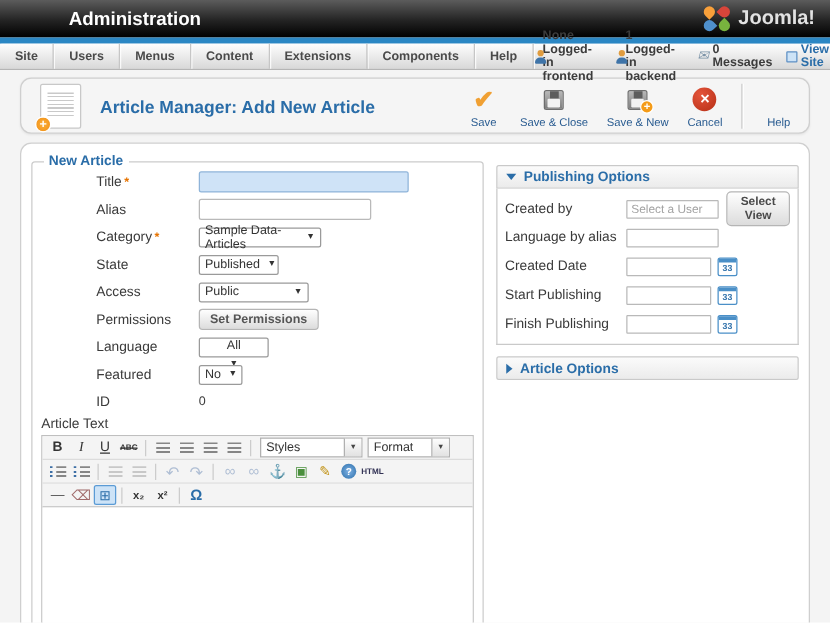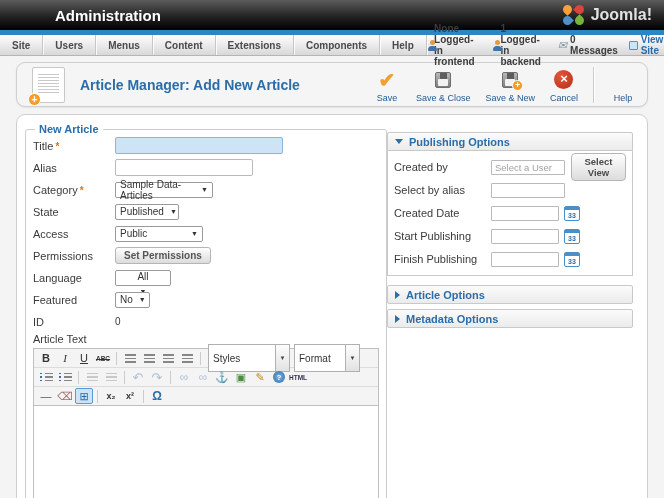--- a/index.html
+++ b/index.html
@@ -68,21 +68,21 @@
   .t-left { left:0; top:5px; border-width:5px 6px 5px 0; border-right-color:#df5426; }
   .t-right { right:0; top:5px; border-width:5px 0 5px 6px; border-left-color:#df5426; }
 
   
   .main-box { margin:7px 16px 0; background:#fff; border:1px solid #cfcfcf; border-radius:9px 9px 0 0;
     padding:8px; display:flex; align-items:flex-start; height:430px; }
   .col-left { width:362px; flex:none; }
   fieldset.nf { border:1px solid #ccc; border-radius:3px; margin:0; padding:2px 7px 10px; }
   legend { color:#2a6da8; font-weight:bold; font-size:11px; padding:0 4px; margin-left:2px; }
   .frow { display:flex; align-items:center; margin-bottom:5px; min-height:17px; }
-  .flabel { width:82px; flex:none; color:#3a3a3a; }
+  .flabel { width:82px; flex:none; color:#3a3a3a;margin-left:44px; }
   .req { color:#e67300; font-style:normal; font-weight:bold; margin-left:2px; font-size:10px; }
   .inp { height:17px; border:1px solid #b9b9b9; background:#fff; font:10px "Liberation Sans",sans-serif; padding:0 3px; border-radius:2px; }
   .title-inp { width:168px; background:#cfe3f7; border-color:#8fb4d9; }
   .alias-inp { width:138px; }
   .sel { display:inline-flex; align-items:center; justify-content:space-between; border:1px solid #9a9a9a; background:#fff;
     height:16px; padding:0 4px; font-size:10px; gap:6px; border-radius:2px; cursor:pointer; }
   .sel .caret { font-size:7px; color:#333; font-style:normal; }
   .w-cat { width:98px; } .w-state { width:64px; } .w-access { width:88px; } .w-lang { width:56px;flex-direction:column; } .w-feat { width:35px; }
   .gbtn { border:1px solid #b5b5b5; background:linear-gradient(#fefefe,#dcdcdc); border-radius:3px;
     font:bold 10px "Liberation Sans",sans-serif; color:#555; padding:2px 8px; cursor:pointer; }
@@ -111,30 +111,30 @@
   .c-anchor { color:#2a6da8; }
   .c-img { color:#4a8f3c; }
   .c-clean { color:#c09010; }
   .globe { width:12px; height:12px; border-radius:50%; background:radial-gradient(#7fb2e5,#2a6da8);
     color:#fff; font-size:8px; font-weight:bold; display:flex; align-items:center; justify-content:center; }
   .htmlico { font-size:6.5px; font-weight:bold; color:#335; }
   .c-hr { color:#555; } .c-erase { color:#a06a6a; }
   .table-sel { border:1px solid #5b9bd5; background:#cde3f7; color:#2a6da8; }
   .c-subsup { font-size:9px; font-weight:bold; }
   .c-omega { color:#2a6da8; font-size:12px; font-weight:bold; }
-  .combo { display:inline-flex; align-items:center; border:1px solid #b0b0b0; background:#fff; height:28px; font-size:10px; margin-left:3px; cursor:pointer; }
+  .combo { display:inline-flex; align-items:center; border:1px solid #b0b0b0; background:#fff; height:16px; font-size:10px; margin-left:3px; cursor:pointer; }
   .combo .cval { padding:0 4px; color:#333; }
   .combo.styles .cval { width:66px; }
   .combo.fmt .cval { width:50px; }
   .combo .carrow { width:14px; height:100%; border-left:1px solid #b0b0b0; background:linear-gradient(#fdfdfd,#e2e2e2);
     display:flex; align-items:center; justify-content:center; font-size:6px; color:#444; }
   .canvas { height:101px; background:#fff; }
 
   
-  .col-right { width:246px; padding-top:9px; }
+  .col-right { width:246px; margin-left:10px; padding-top:9px; }
   .slider { height:19px; border:1px solid #c9c9c9; background:linear-gradient(#fbfbfb,#ebebeb);
     display:flex; align-items:center; gap:6px; padding:0 7px; color:#2a6da8; font-weight:bold; font-size:11px;
     border-radius:2px; cursor:pointer; }
   .tri { width:0; height:0; display:inline-block; }
   .tri.down { border-left:4px solid rgba(0,0,0,0); border-right:4px solid rgba(0,0,0,0); border-top:5px solid #2a6da8; }
   .tri.right { border-top:4px solid rgba(0,0,0,0); border-bottom:4px solid rgba(0,0,0,0); border-left:5px solid #2a6da8; }
   .slider.open { border-radius:2px 2px 0 0; }
   .slider-body { border:1px solid #c9c9c9; border-top:none; padding:8px 6px 6px; margin-bottom:9px; background:#fff; }
   .prow { display:flex; align-items:center; margin-bottom:7px; height:16px; }
   .plabel { width:97px; flex:none; color:#3a3a3a; }
@@ -390,21 +390,21 @@
       <i class="tri down"></i>
       <span>Publishing Options</span>
     </div>
     <div class="slider-body">
       <div class="prow">
         <span class="plabel">Created by</span>
         <input class="pinp" placeholder="Select a User" style="">
         <button class="su-btn">Select View</button>
       </div>
       <div class="prow">
-        <span class="plabel">Select by alias</span>
+        <span class="plabel">Language by alias</span>
         <input class="pinp" style="">
       </div>
       <div class="prow">
         <span class="plabel">Created Date</span>
         <input class="pinp date" style="">
         <span class="cal">33</span>
       </div>
       <div class="prow">
         <span class="plabel">Start Publishing</span>
         <input class="pinp date" style="">
@@ -413,18 +413,14 @@
       <div class="prow" style="margin-bottom:2px;">
         <span class="plabel">Finish Publishing</span>
         <input class="pinp date" style="">
         <span class="cal">33</span>
       </div>
     </div>
     <div class="slider closed">
       <i class="tri right"></i>
       <span>Article Options</span>
     </div>
-    <div class="slider closed">
-      <i class="tri right"></i>
-      <span>Metadata Options</span>
-    </div>
   </div>
 </section>
 
 </body></html>

